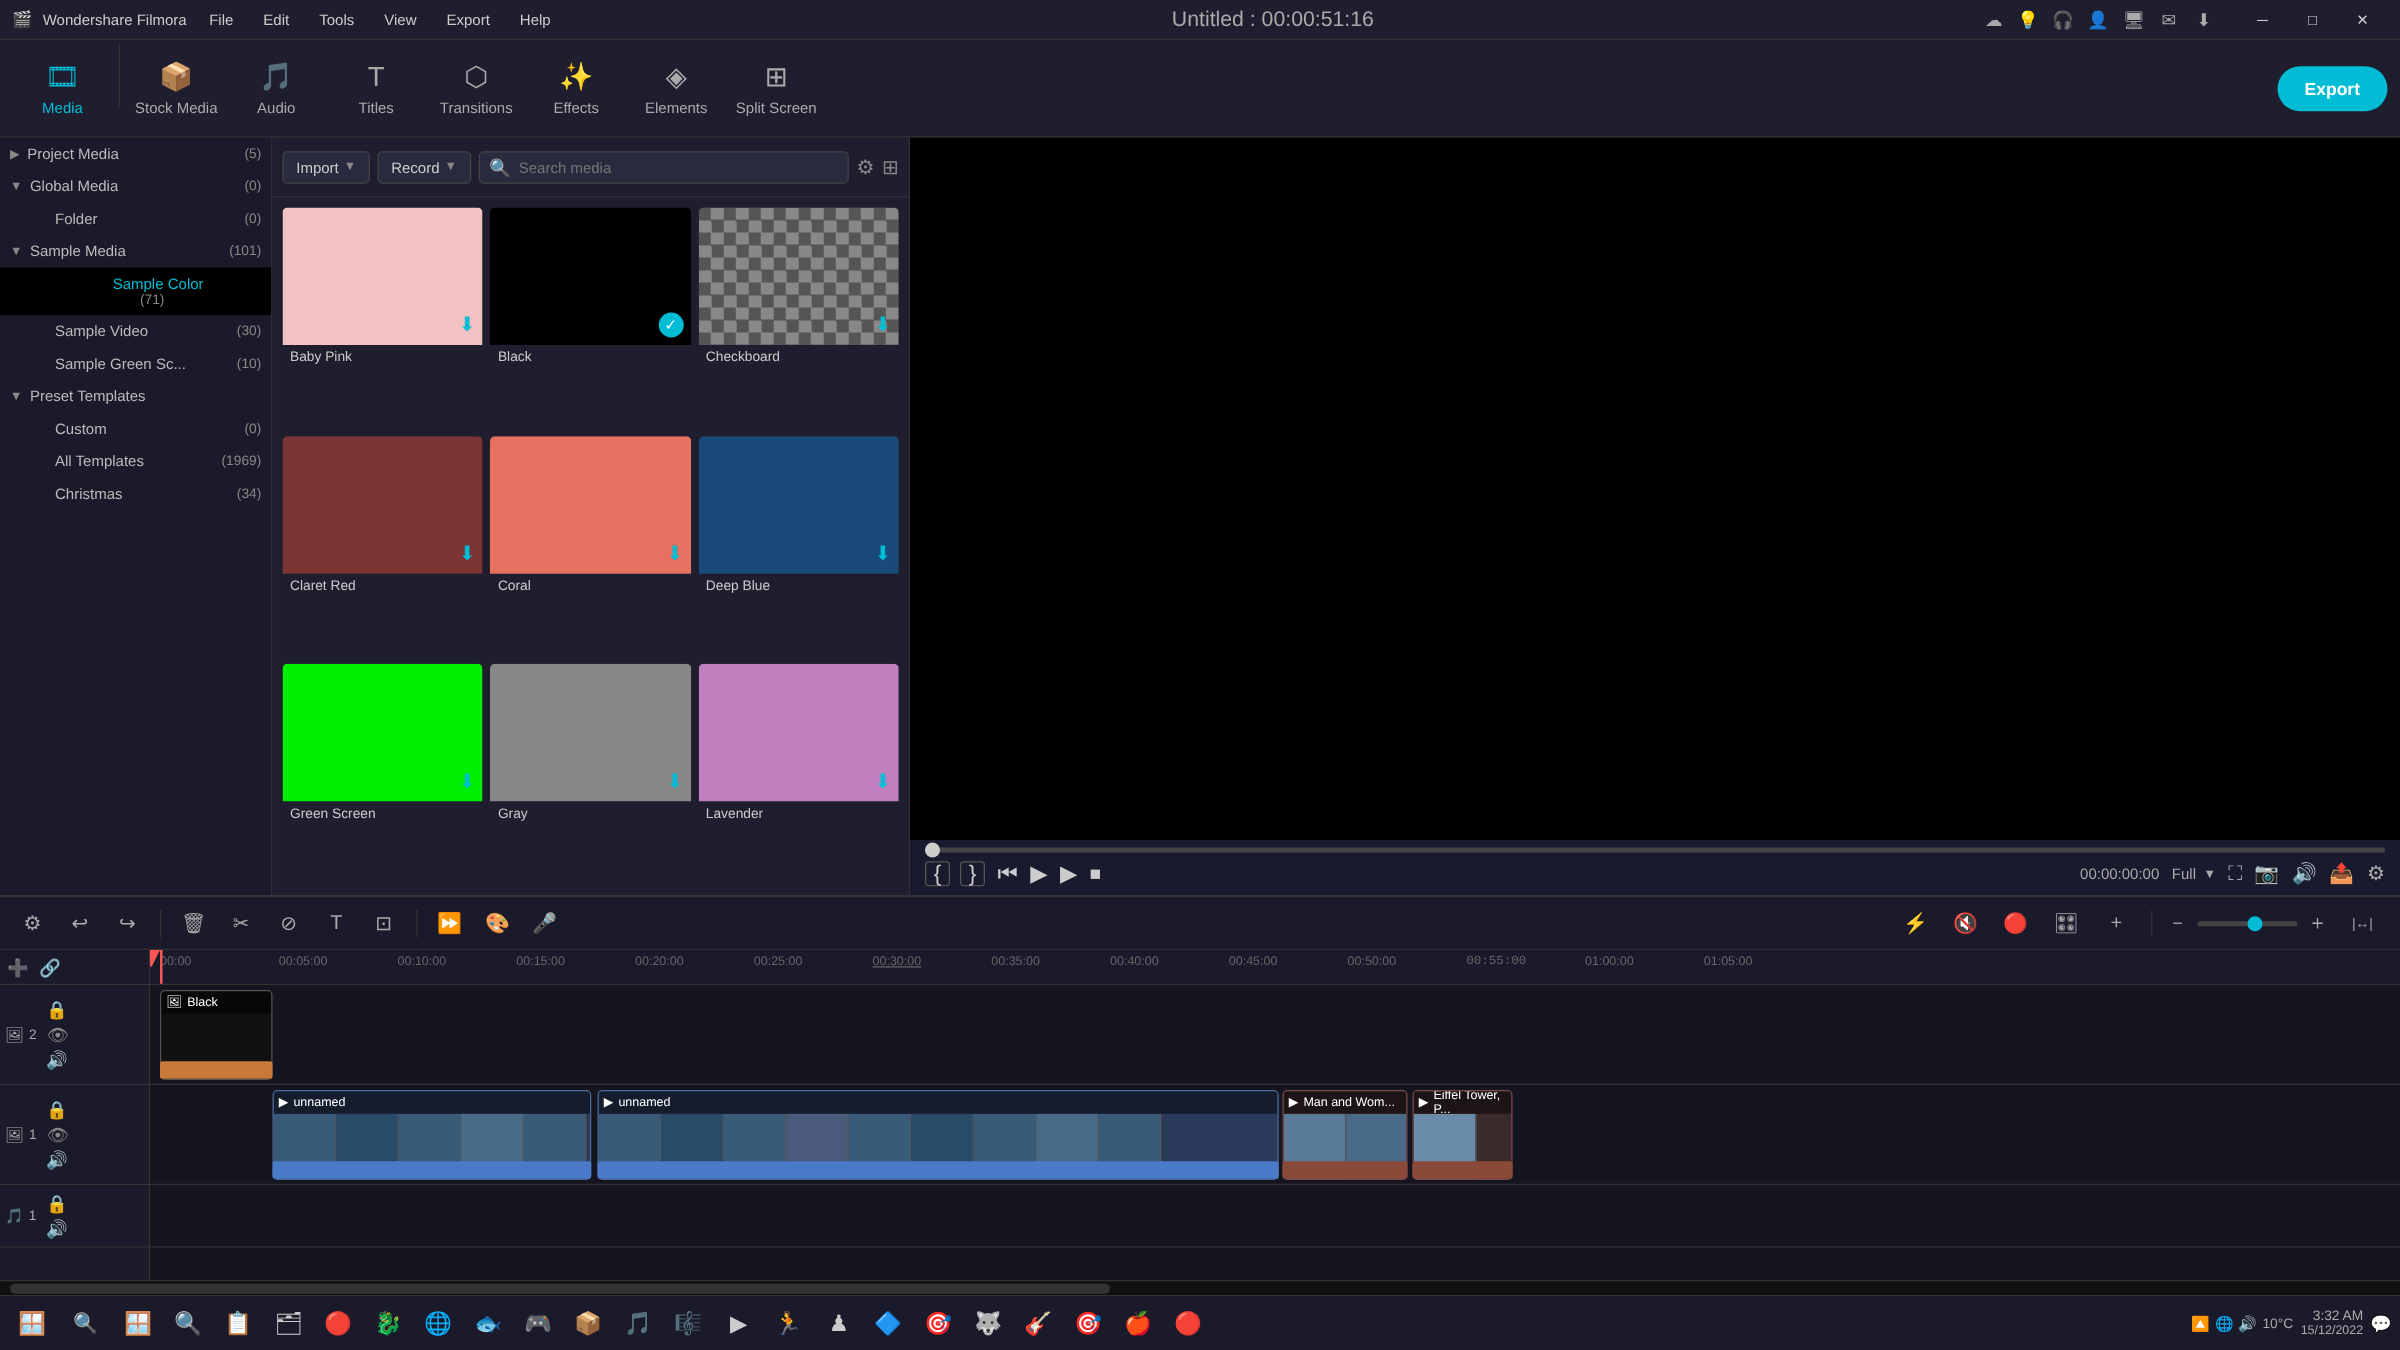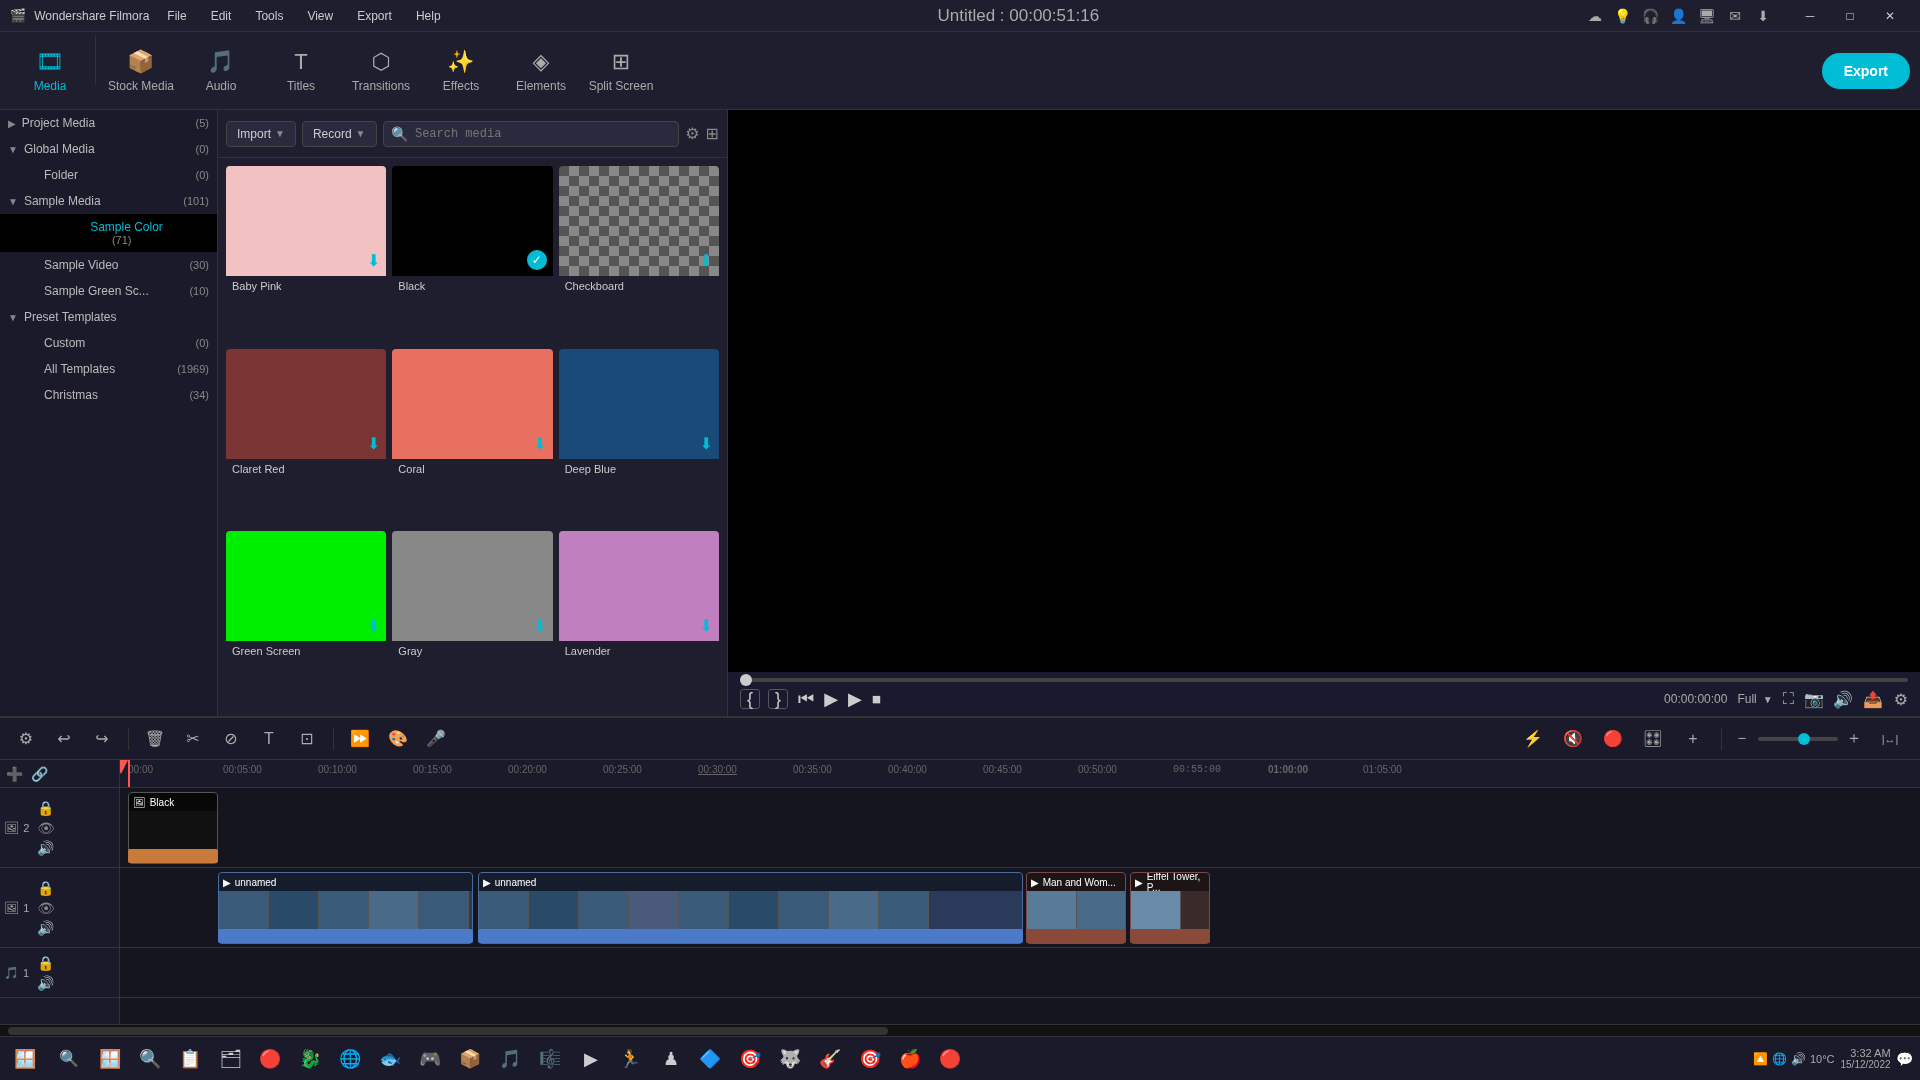--- a/index.html
+++ b/index.html
@@ -163,21 +163,20 @@
       border-radius: 4px;
       padding: 4px 8px;
     }
     .media-search input {
       background: none;
       border: none;
       outline: none;
       color: #ccc;
       font-size: 12px;
       flex: 1;
-      font-family: Liberation Mono, monospace;
     }
     .media-icon-btn { color: #888; cursor: pointer; font-size: 16px; }
     .media-grid {
       display: grid;
       grid-template-columns: repeat(3, 1fr);
       gap: 6px;
       padding: 8px;
       overflow-y: auto;
       flex: 1;
     }
@@ -880,21 +879,21 @@
           <span class="ruler-label" style="left: 198px;">00:10:00</span>
           <span class="ruler-label" style="left: 293px;">00:15:00</span>
           <span class="ruler-label" style="left: 388px;">00:20:00</span>
           <span class="ruler-label" style="left: 483px;">00:25:00</span>
           <span class="ruler-label" style="left: 578px; text-decoration: underline;">00:30:00</span>
           <span class="ruler-label" style="left: 673px;">00:35:00</span>
           <span class="ruler-label" style="left: 768px;">00:40:00</span>
           <span class="ruler-label" style="left: 863px;">00:45:00</span>
           <span class="ruler-label" style="left: 958px;">00:50:00</span>
           <span class="ruler-label" style="left: 1053px; font-family: Liberation Mono, monospace;">00:55:00</span>
-          <span class="ruler-label" style="left: 1148px; font-weight: bold;">01:00:00</span>
+          <span class="ruler-label" style="left: 1148px;">01:00:00</span>
           <span class="ruler-label" style="left: 1243px;">01:05:00</span>
         </div>
 
       <div class="track-lane track-lane-tall">
 
         <div class="clip" style="left:8px;width:90px;height:72px;background:#111;border:1px solid #555;">
           <div class="clip-label">
             <span>🖼</span>
             <span>Black</span>
           </div>

